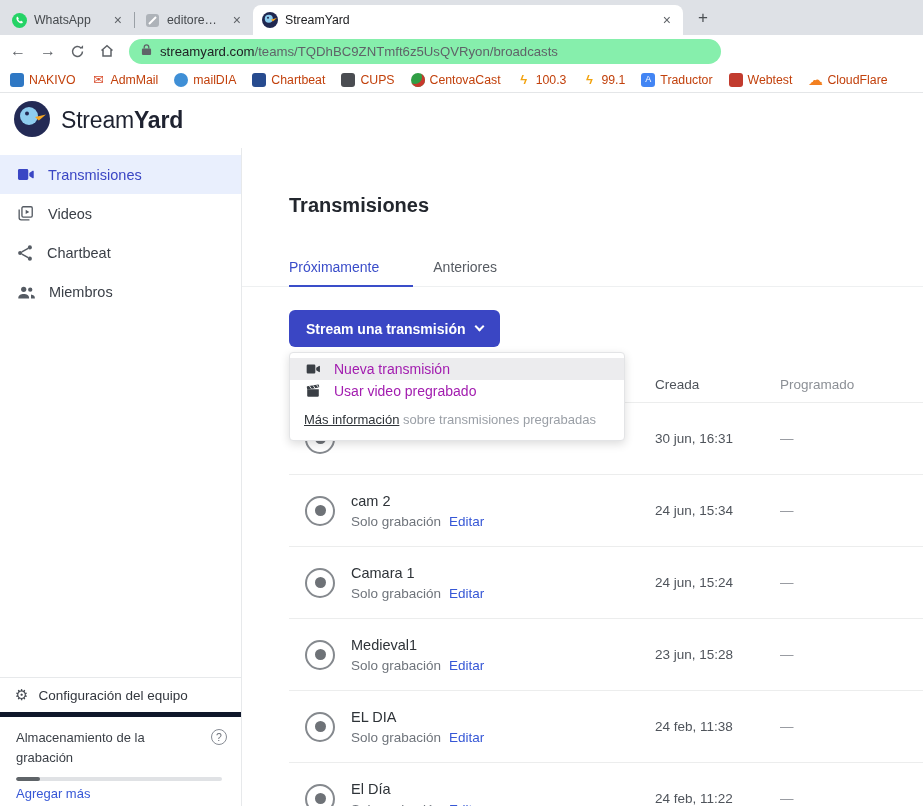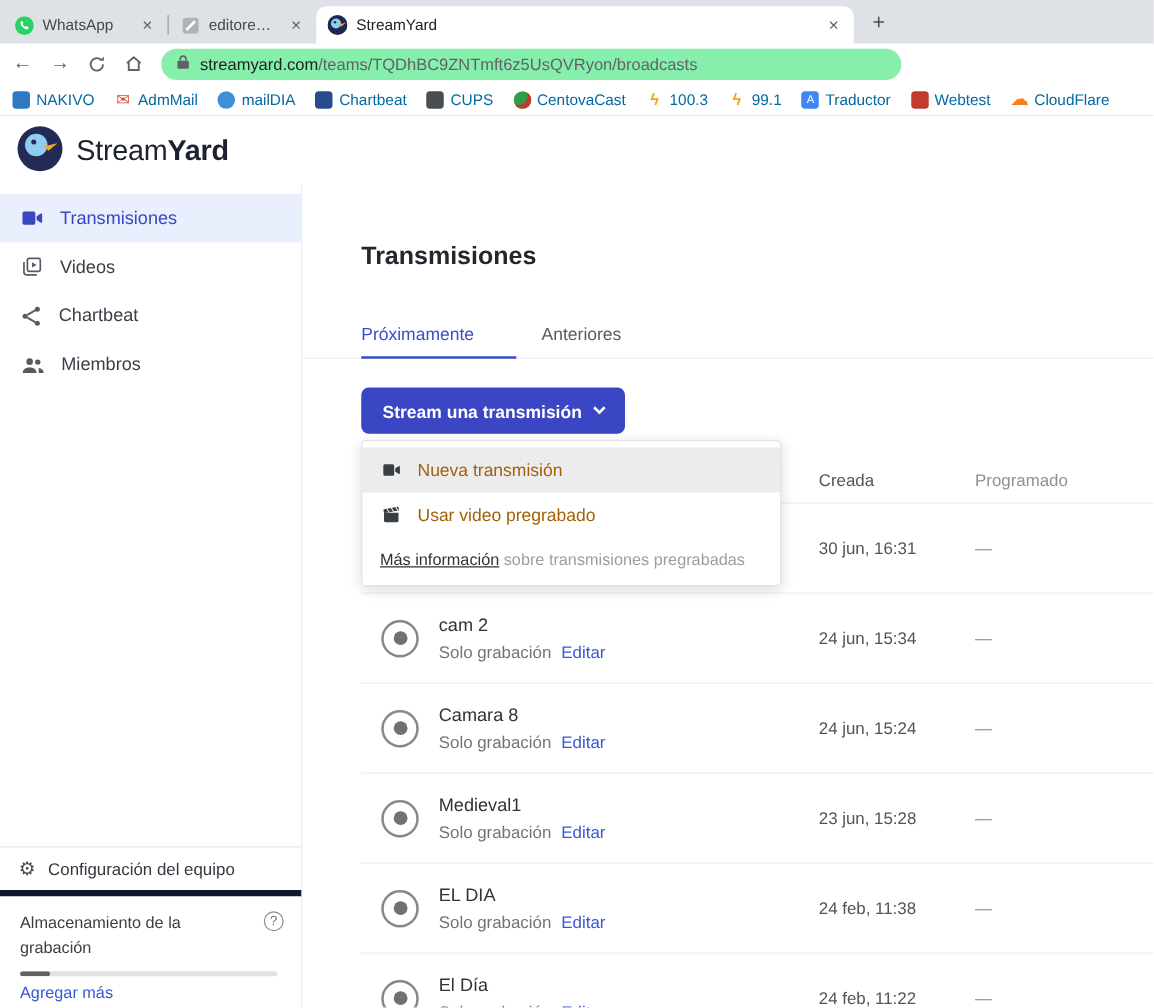--- a/index.html
+++ b/index.html
@@ -18,21 +18,21 @@
 .tab-sep{width:1px;height:16px;background:#9aa0a6;margin-bottom:7px}
 .newtab{font-size:17px;color:#4a4e52;margin:0 0 5px 8px;width:24px;height:24px;display:flex;align-items:center;justify-content:center}
 .fav16{width:16px;height:16px;flex:0 0 auto;display:flex;align-items:center;justify-content:center}
 
 .navbar{height:32px;background:#fff;display:flex;align-items:center;padding:0 10px;gap:14px}
 .nav-ic{color:#5f6368;font-size:16px;line-height:1;display:flex;align-items:center}
 .omnibox{width:592px;height:25px;background:#86efac;border-radius:13px;display:flex;align-items:center;gap:8px;padding:0 12px;font-size:13.2px}
 .url-domain{color:#202124}
 .url-path{color:#5f6368}
 
-.bookmarks{height:26px;background:#fff;display:flex;align-items:center;gap:16px;padding-left:10px;font-size:12.3px;color:#0369a1;border-bottom:1px solid #e4e6e8}
+.bookmarks{height:26px;background:#fff;display:flex;align-items:center;gap:16px;padding-left:10px;font-size:12.3px;color:#c2410c;border-bottom:1px solid #e4e6e8}
 .bm{display:flex;align-items:center;gap:5px;white-space:nowrap}
 .fv{width:14px;height:14px;border-radius:3px;display:inline-flex;align-items:center;justify-content:center;flex:0 0 auto;font-size:13px;line-height:1}
 .fv-nakivo{background:#2f78c4}
 .fv-admmail{color:#d94f2f}.fv-admmail::before{content:"✉"}
 .fv-maildia{background:#3f8fd6;border-radius:50%}
 .fv-chartbeat{background:#274b8f}
 .fv-cups{background:#4a4d52}
 .fv-centova{background:#2f9e44;border-radius:50%;box-shadow:inset -3px -3px 0 #c8372d}
 .fv-bolt{color:#f2a30f;font-weight:bold}.fv-bolt::before{content:"ϟ"}
 .fv-traductor{background:#4285f4;color:#fff;font-size:9px}.fv-traductor::before{content:"A"}
@@ -79,21 +79,21 @@
 .col-created{width:125px;font-size:13.5px;color:#4f545b}
 .col-sched{flex:1;font-size:13.5px;color:#8c9096}
 .rec{width:30px;height:30px;border:2px solid #85898e;border-radius:50%;display:flex;align-items:center;justify-content:center;flex:0 0 auto}
 .rec-dot{width:11px;height:11px;background:#6e7277;border-radius:50%}
 .trow-title{font-size:14.5px;color:#2e3338;margin-bottom:5px}
 .trow-sub{font-size:13.5px;color:#6f747b}
 .edit-link{color:#3657d6;margin-left:8px;text-decoration:none;cursor:pointer}
 
 
 .dd{position:absolute;left:47px;top:204px;width:336px;background:#fff;border:1px solid #e3e4e6;border-radius:4px;box-shadow:0 3px 10px rgba(0,0,0,.14);z-index:5;padding-top:5px}
-.dd-item{height:36px;display:flex;align-items:center;gap:13px;padding:0 14px;font-size:14px;color:#a16207;cursor:pointer}
+.dd-item{height:22px;display:flex;align-items:center;gap:13px;padding:0 14px;font-size:14px;color:#a21caf;cursor:pointer}
 .dd-item.hl{background:#ececee}
 .dd-footer{padding:10px 14px 13px;font-size:13px;color:#9a9fa6}
 .dd-footer a{color:#2e3338;text-decoration:underline;cursor:pointer}
 .dd-ic{color:#3a3f45;display:flex;align-items:center;width:17px;justify-content:center}
 </style>
 </head>
 <body>
 
 <div>
   <div class="tabstrip">
@@ -328,21 +328,21 @@
         <div class="col-created">24 jun, 15:34</div>
         <div class="col-sched">—</div>
       </div>
 
       <div class="trow">
         <div class="col-main">
           <span class="rec">
               <span class="rec-dot"></span>
             </span>
           <span>
-            <div class="trow-title">Camara 8</div>
+            <div class="trow-title">Camara 1</div>
             <div class="trow-sub"><span>Solo grabación</span><a class="edit-link">Editar</a></div>
           </span>
         </div>
         <div class="col-created">24 jun, 15:24</div>
         <div class="col-sched">—</div>
       </div>
 
       <div class="trow">
         <div class="col-main">
           <span class="rec">

